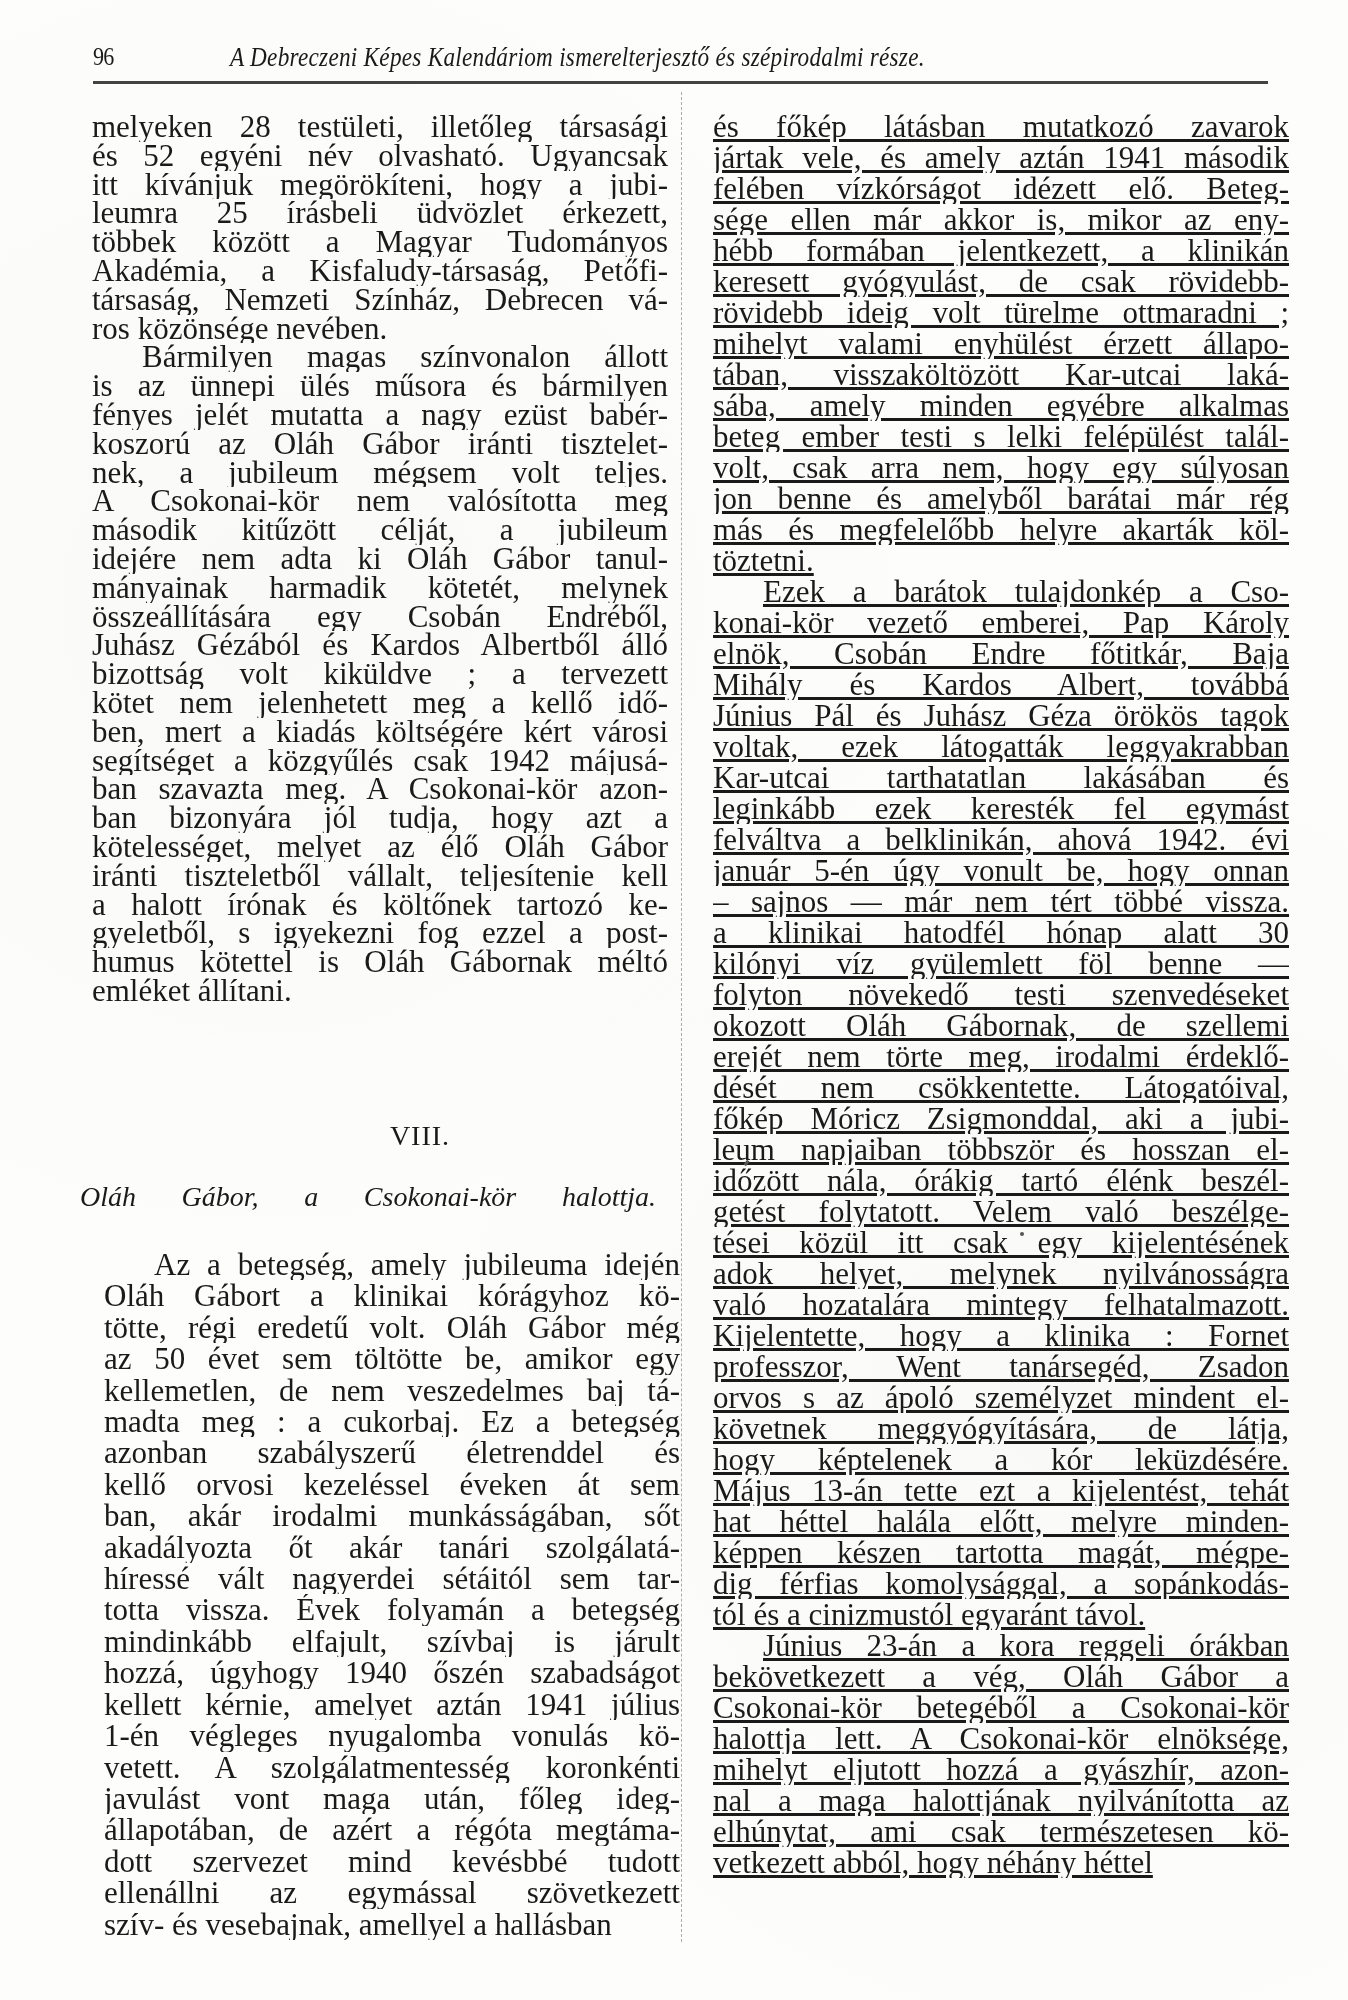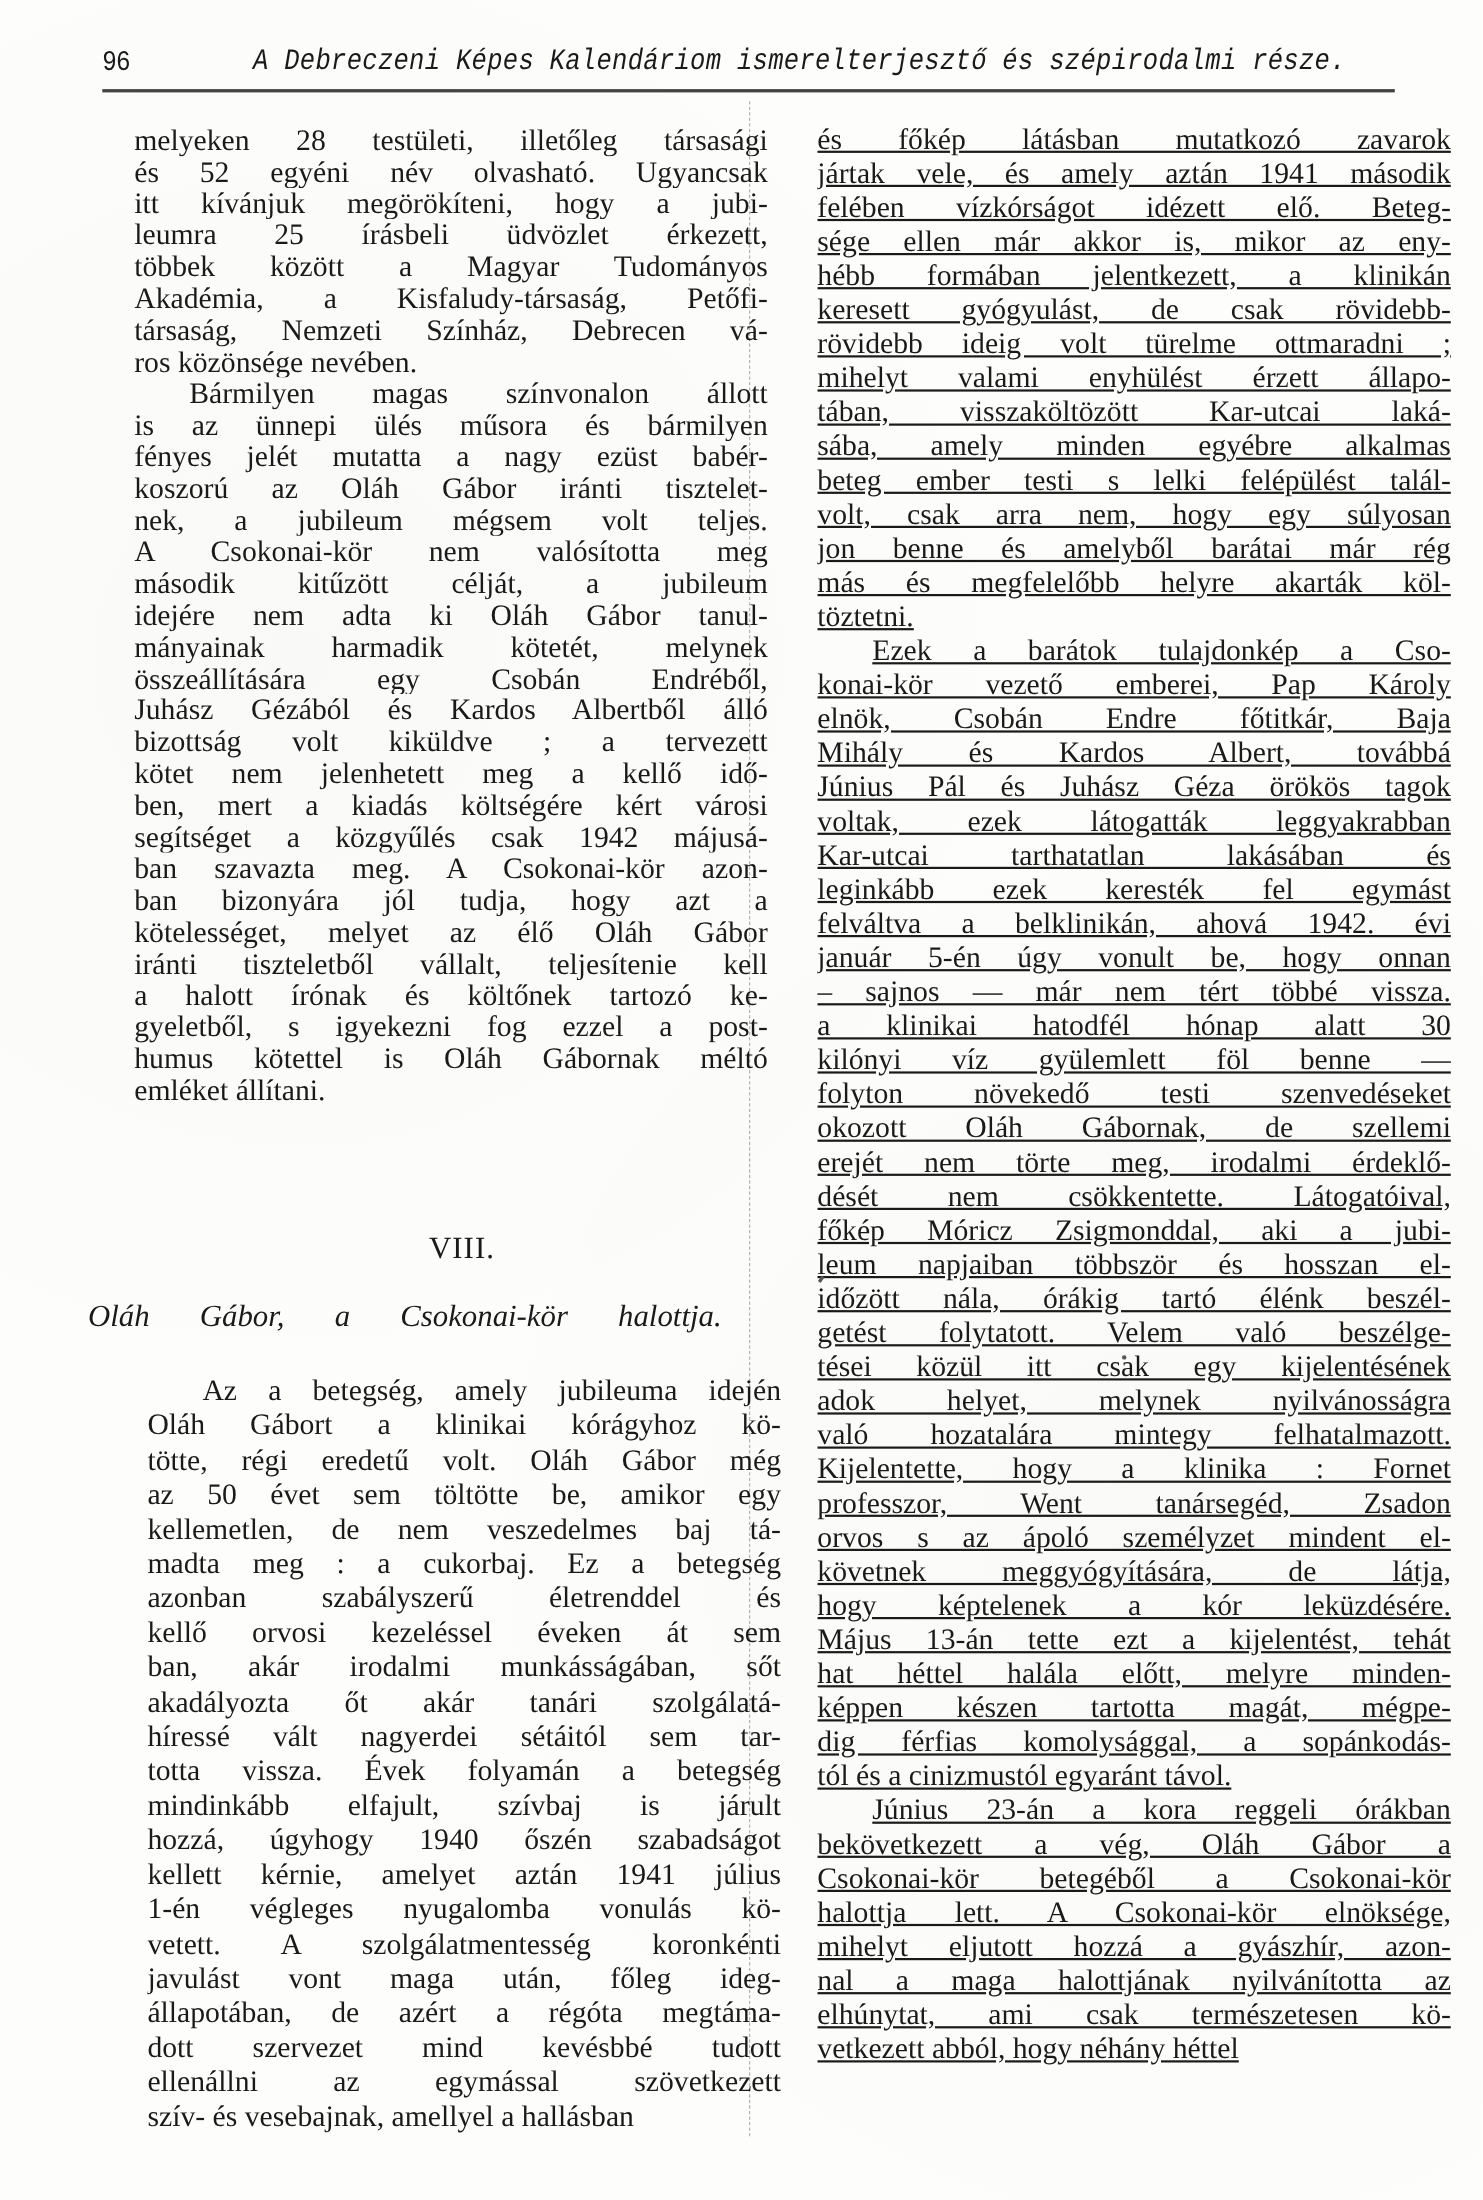--- a/index.html
+++ b/index.html
@@ -23,21 +23,21 @@
         radial-gradient(circle at 20% 30%, rgba(0,0,0,0.015), transparent 40%),
         radial-gradient(circle at 80% 70%, rgba(0,0,0,0.015), transparent 40%),
         #fdfdfc;
     }
     .running-head {
       position: absolute;
       top: 38px;
       left: 93px;
       width: 1175px;
       height: 36px;
-      font-family: Liberation Mono, monospace;
+      font-family: Liberation Serif, serif;
     }
     .page-number {
       position: absolute;
       left: 0;
       top: 4px;
       font-size: 26px;
       letter-spacing: -1px;
       transform: scaleX(0.85);
       transform-origin: left center;
     }
@@ -67,24 +67,23 @@
       top: 92px;
       width: 1px;
       height: 1850px;
       border-left: 1px dashed #8a8a8a;
       opacity: 0.7;
     }
     .col {
       position: absolute;
       width: 576px;
       font-family: "Liberation Serif", serif;
-      font-size: 27px;
+      font-size: 31px;
       text-align: justify;
       text-align-last: auto;
-      margin-left: 30px;
     }
     .col .line {
       display: block;
       white-space: nowrap;
       text-align-last: justify;
       text-align: justify;
       overflow: hidden;
       transform-origin: left center;
     }
     .col .line.last {

